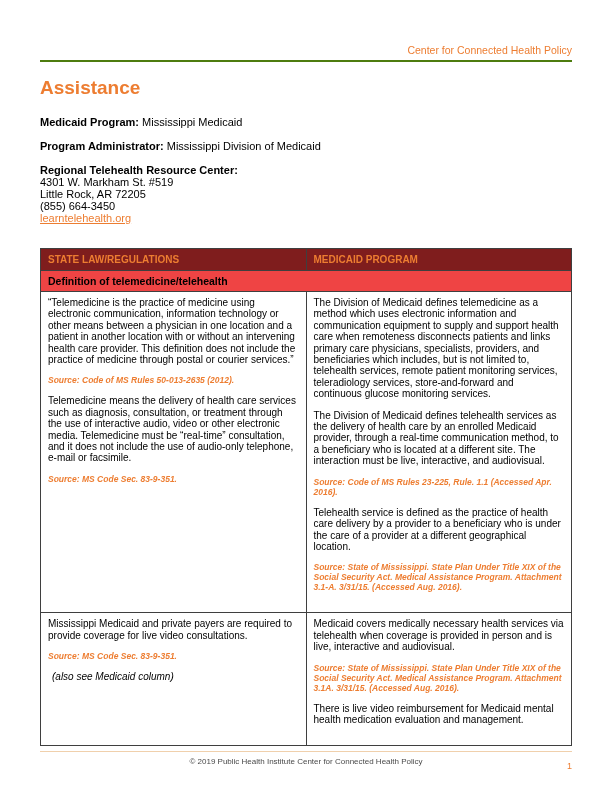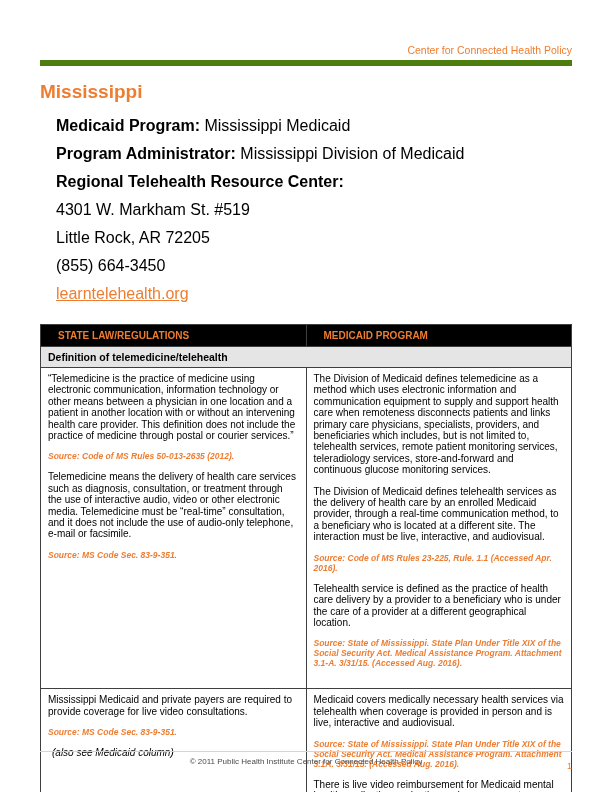--- a/index.html
+++ b/index.html
@@ -6,44 +6,44 @@
   body{
     width:612px;height:792px;background:#ffffff;position:relative;
     font-family:"Liberation Sans", sans-serif;color:#000;
     -webkit-font-smoothing:antialiased;
   }
   .page{position:absolute;inset:0;padding:0 40px;box-sizing:border-box;}
 
   
   .brand-bar{
     margin-top:44px;text-align:right;color:#ED7D31;font-size:10.5px;
-    padding-bottom:4px;border-bottom:6px solid #4d7c0f;
+    padding-bottom:4px;border-bottom:2px solid #4d7c0f;
   }
 
   
   .doc-title{color:#ED7D31;font-size:19px;font-weight:bold;margin:15px 0 0;}
 
   
-  .info-line{font-size:16px;line-height:12px;margin:16px;}
+  .info-line{font-size:11px;line-height:12px;margin:0;}
   .mt-big{margin-top:17px;}
   .mt-para{margin-top:12px;}
   .bold{font-weight:bold;}
   .rtrc-link{color:#ED7D31;text-decoration:underline;cursor:pointer;}
 
   
   table.policy{
     width:100%;border-collapse:collapse;margin-top:24px;table-layout:fixed;
   }
   table.policy th, table.policy td{border:1px solid #3f3f3f;}
   th.colhead{
-    background:#000000;color:#ED7D31;font-size:10px;font-weight:bold;
-    text-align:left;padding:5px 17px;width:50%;
+    background:#7f1d1d;color:#ED7D31;font-size:10px;font-weight:bold;
+    text-align:left;padding:5px 7px;width:50%;
   }
   td.section{
-    background:#e5e5e5;font-weight:bold;font-size:10.5px;color:#000;
+    background:#ef4444;font-weight:bold;font-size:10.5px;color:#000;
     padding:4px 7px;
   }
   td.cell{
     vertical-align:top;padding:5px 7px 20px;font-size:10px;line-height:11.4px;
     width:50%;
   }
   td.cell p.body{margin:0 0 10px;}
   td.cell p.src{
     margin:0 0 10px;color:#ED7D31;font-size:8.5px;line-height:10px;
     font-weight:bold;font-style:italic;
@@ -63,21 +63,21 @@
 </style>
 </head>
 <body>
 
 <div class="page">
 
   <div class="brand-bar">
     <span>Center for Connected Health Policy</span>
   </div>
 
-  <h1 class="doc-title">Mississippi</h1>
+  <h1 class="doc-title">Assistance</h1>
 
   <p class="info-line mt-big"><span class="bold">Medicaid Program:</span><span> Mississippi Medicaid</span></p>
 
   <p class="info-line mt-para"><span class="bold">Program Administrator:</span><span> Mississippi Division of Medicaid</span></p>
 
   <p class="info-line mt-para bold">Regional Telehealth Resource Center:</p>
   <p class="info-line">4301 W. Markham St. #519</p>
   <p class="info-line">Little Rock, AR 72205</p>
   <p class="info-line">(855) 664-3450</p>
   <p class="info-line"><a class="rtrc-link">learntelehealth.org</a></p>
@@ -119,17 +119,17 @@
         <td class="cell">
           <p class="body">Medicaid covers medically necessary health services via telehealth when coverage is provided in person and is live, interactive and audiovisual.</p>
           <p class="src">Source: State of Mississippi. State Plan Under Title XIX of the Social Security Act. Medical Assistance Program. Attachment 3.1A. 3/31/15.  (Accessed Aug. 2016).</p>
           <p class="body">There is live video reimbursement for Medicaid mental health medication evaluation and management.</p>
         </td>
       </tr>
     </tbody>
   </table>
 
   <div class="footer">
-    <span>© 2011 Public Health Institute Center for Connected Health Policy</span>
+    <span>© 2019 Public Health Institute Center for Connected Health Policy</span>
     <span class="page-num">1</span>
   </div>
 
 </div>
 
 </body></html>

